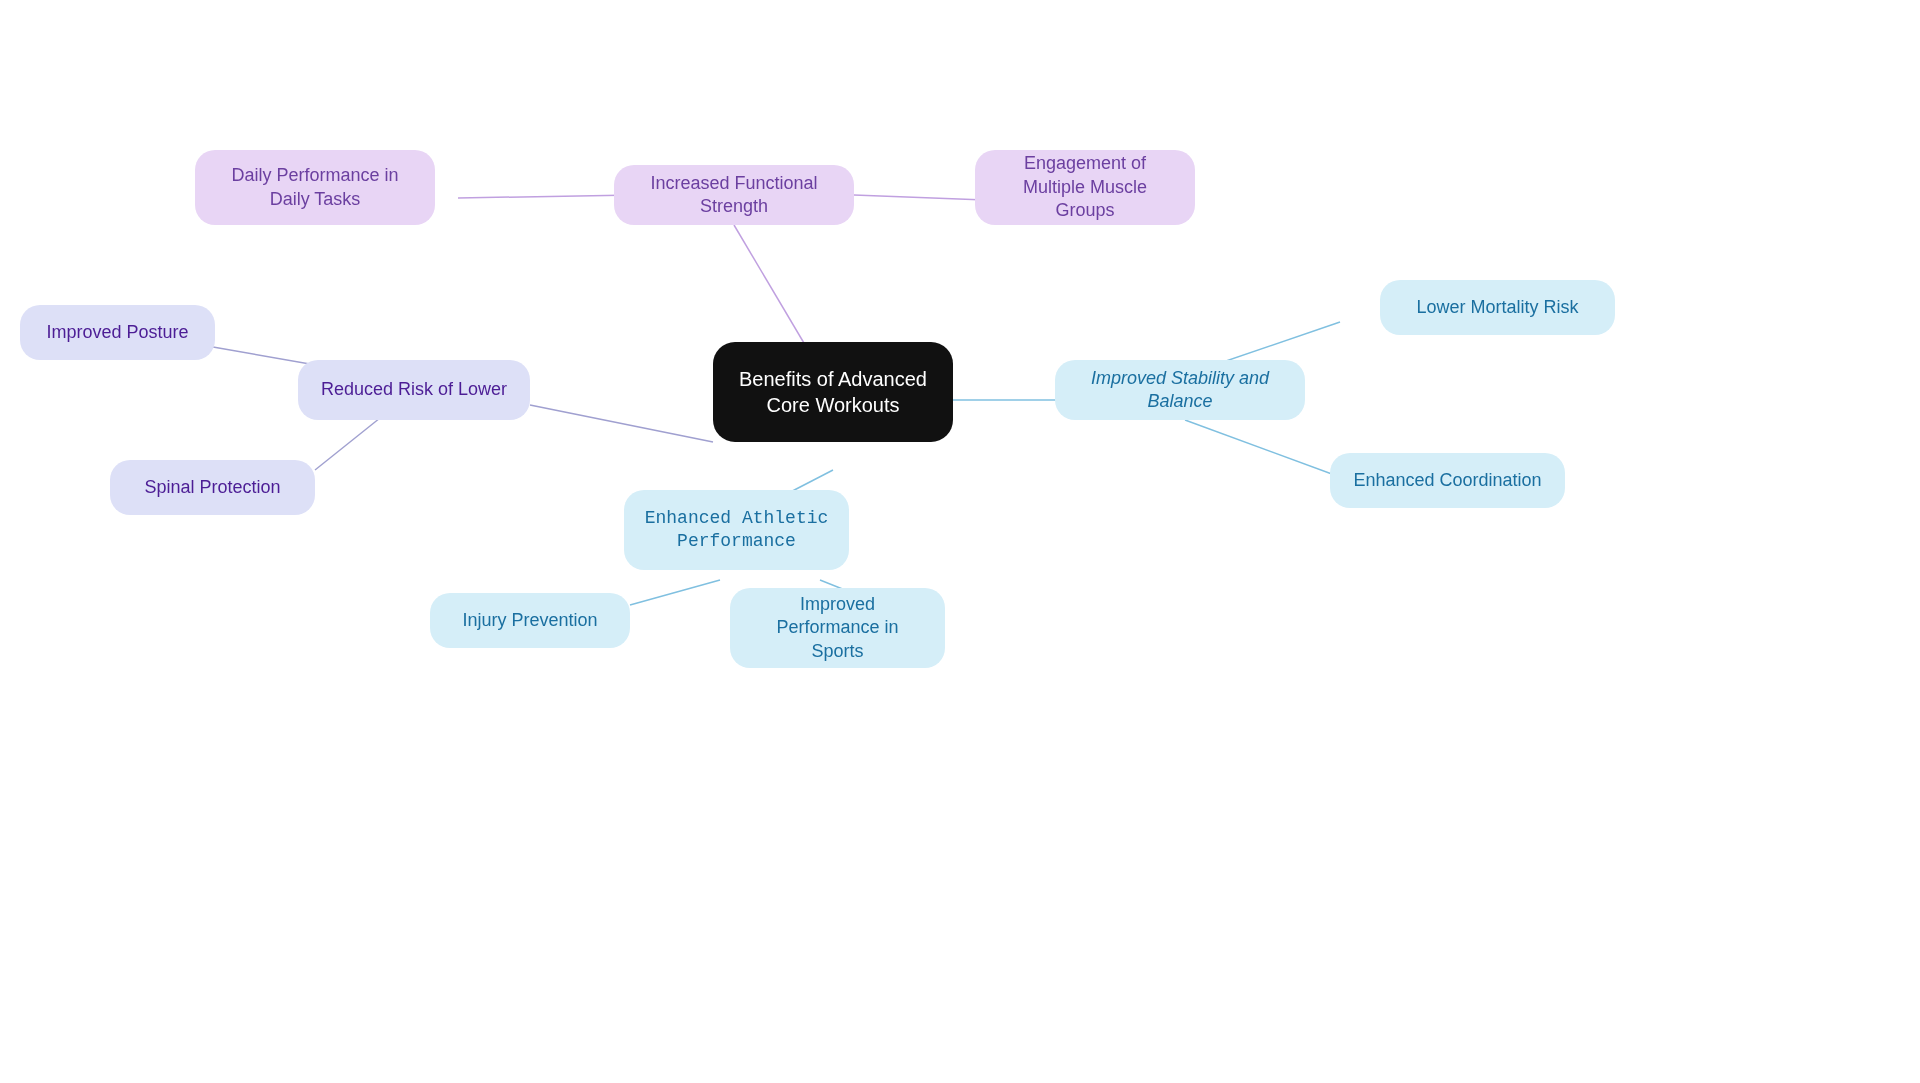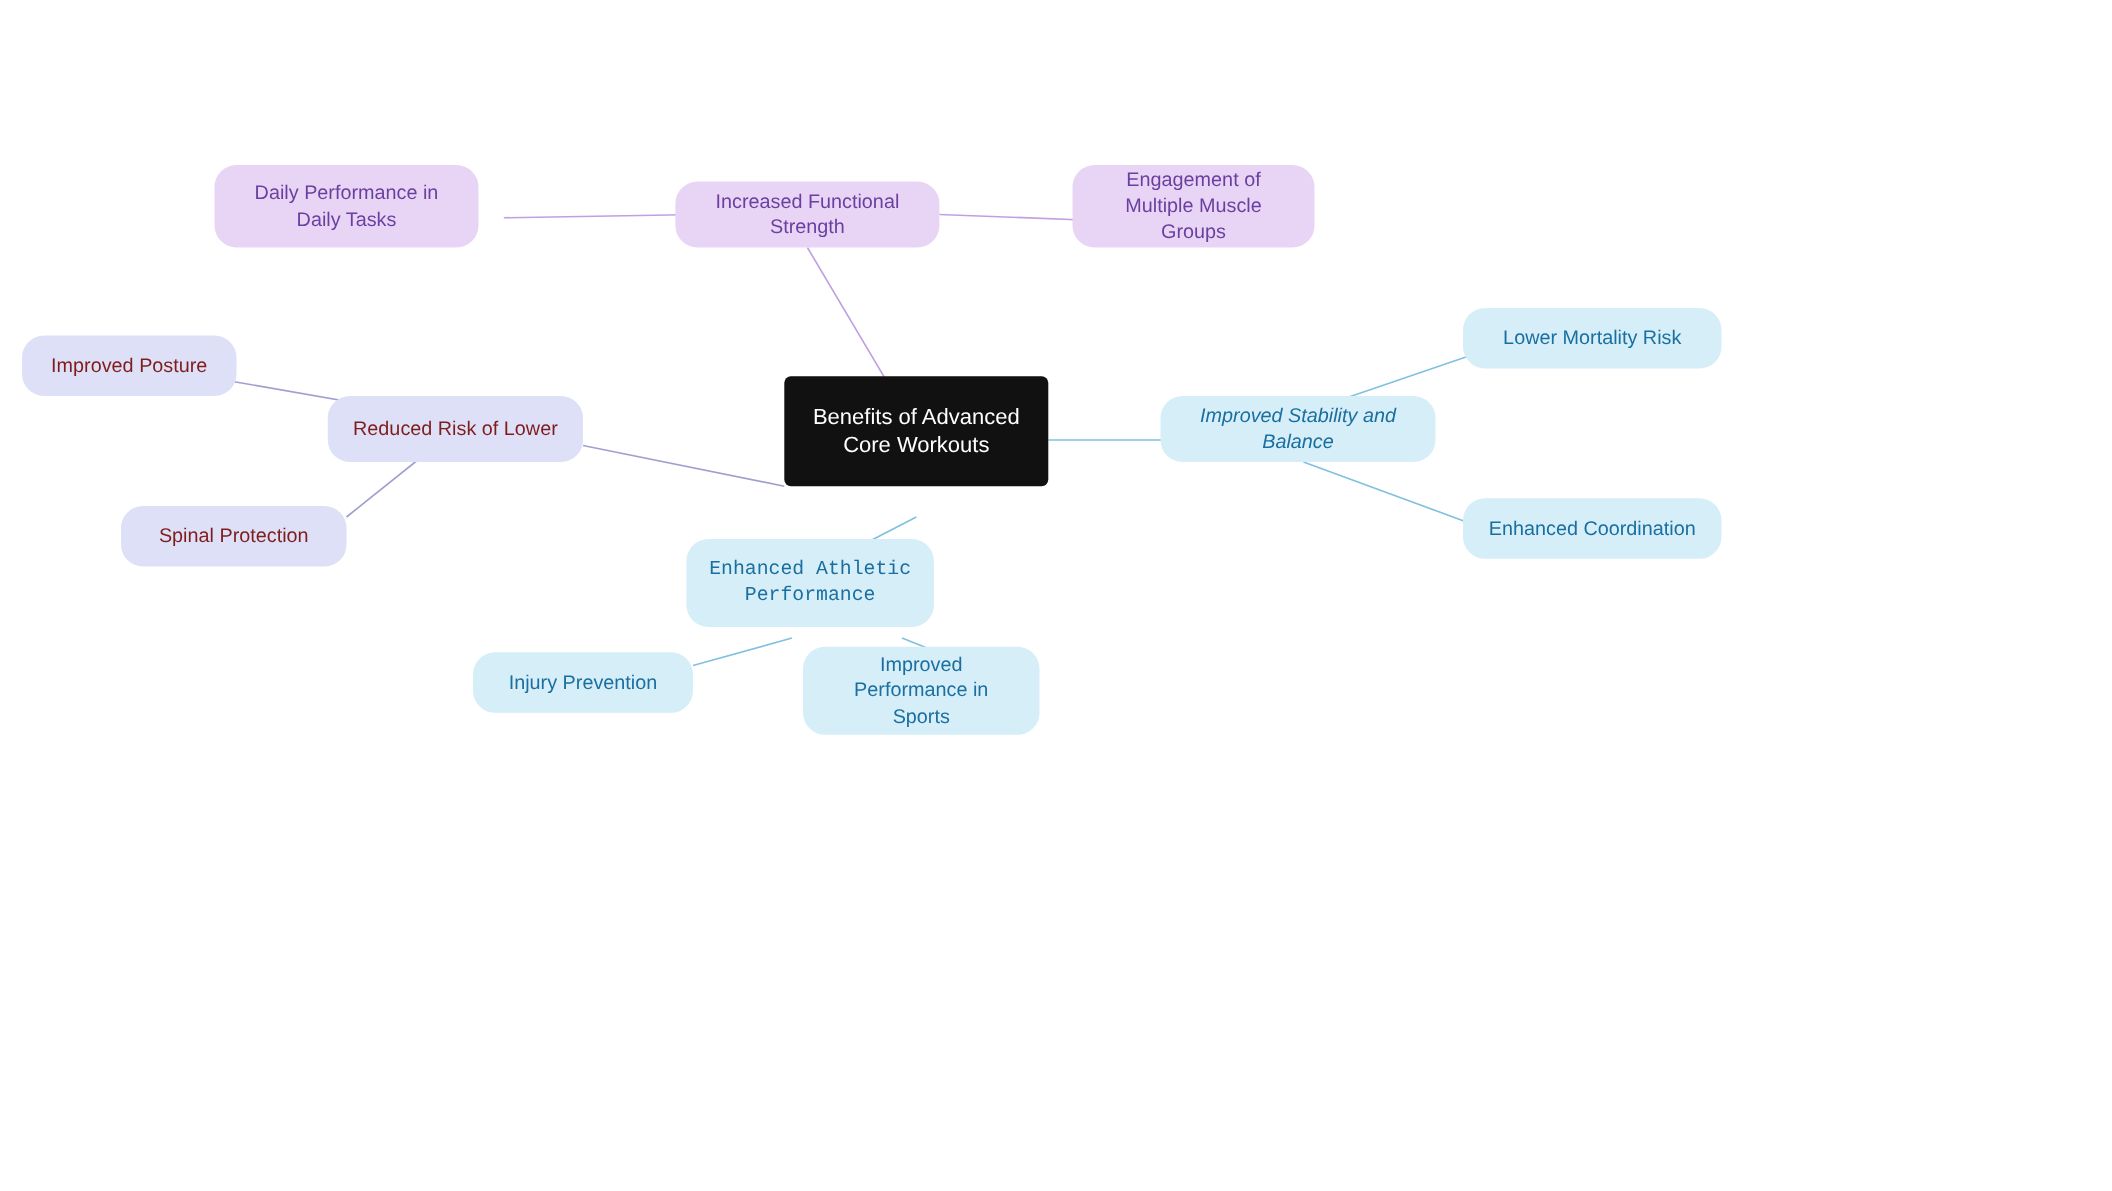--- a/index.html
+++ b/index.html
@@ -27,32 +27,32 @@
       text-align: center;
       padding: 14px 20px;
       font-size: 18px;
       line-height: 1.3;
     }
     .node-center {
       background: #111111;
       color: #ffffff;
       font-size: 20px;
       font-weight: 500;
-      border-radius: 6px;
+      border-radius: 22px;
       width: 240px;
       height: 100px;
     }
     .node-purple {
       background: #e8d5f5;
       color: #6b3fa0;
       border: none;
     }
     .node-lavender {
       background: #dde0f7;
-      color: #7f1d1d;
+      color: #4c1d95;
       border: none;
     }
     .node-blue {
       background: #d5eef8;
       color: #1a6fa0;
       border: none;
     }
   </style>
 </head>
 <body>
@@ -93,21 +93,21 @@
 <div class="node node-purple" style="left: 975px; top: 150px; width: 220px; height: 75px;">Engagement of Multiple Muscle Groups</div>
 
 <div class="node node-lavender" style="left: 298px; top: 360px; width: 232px; height: 60px;">Reduced Risk of Lower</div>
 
 <div class="node node-lavender" style="left: 20px; top: 305px; width: 195px; height: 55px;">Improved Posture</div>
 
 <div class="node node-lavender" style="left: 110px; top: 460px; width: 205px; height: 55px;">Spinal Protection</div>
 
 <div class="node node-blue" style="left: 1055px; top: 360px; width: 250px; height: 60px; font-style: italic;">Improved Stability and Balance</div>
 
-<div class="node node-blue" style="left: 1330px; top: 280px; width: 235px; height: 55px;">Lower Mortality Risk</div>
+<div class="node node-blue" style="left: 1380px; top: 280px; width: 235px; height: 55px;">Lower Mortality Risk</div>
 
 <div class="node node-blue" style="left: 1330px; top: 453px; width: 235px; height: 55px;">Enhanced Coordination</div>
 
 <div class="node node-blue" style="left: 624px; top: 490px; width: 225px; height: 80px; font-family: Liberation Mono, monospace;">Enhanced Athletic Performance</div>
 
 <div class="node node-blue" style="left: 430px; top: 593px; width: 200px; height: 55px;">Injury Prevention</div>
 
 <div class="node node-blue" style="left: 730px; top: 588px; width: 215px; height: 80px;">Improved Performance in Sports</div>
 
 </body></html>

